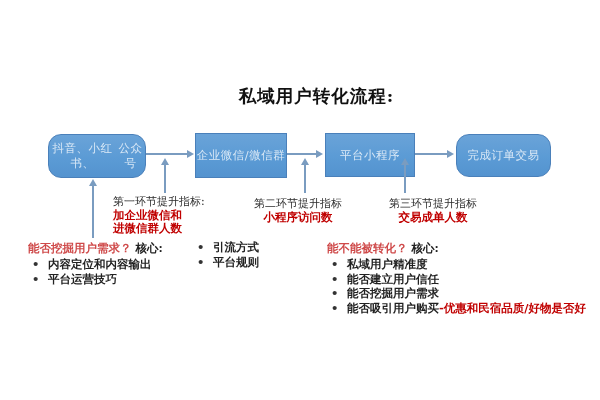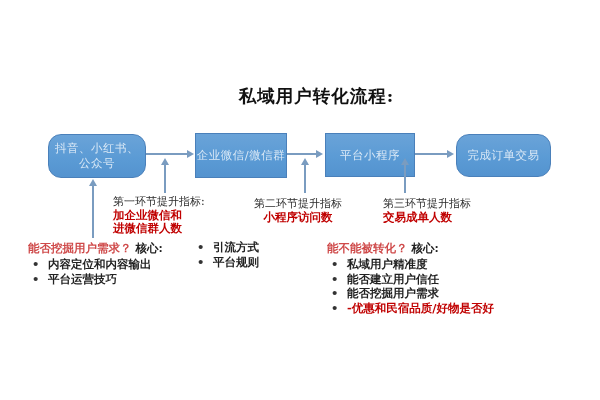--- a/index.html
+++ b/index.html
@@ -6,21 +6,21 @@
   .canvas{
     position:relative;width:600px;height:348px;background:#ffffff;overflow:hidden;
     font-family:"DejaVu Serif","Liberation Serif",serif;
   }
   .title{
     position:absolute;left:150px;top:84px;width:333px;margin:0;
     text-align:center;font-size:17.5px;font-weight:bold;color:#111;letter-spacing:1px;
   }
   
   .node{
-    position:absolute;display:flex;flex-direction:column;align-items:center;justify-content:center;
+    position:absolute;display:flex;align-items:center;justify-content:center;
     background:linear-gradient(180deg,#6aa3d8 0%,#5b9bd5 55%,#5493cf 100%);
     border:1px solid #4a80ba;color:#d9e8f6;font-size:11.5px;letter-spacing:0.5px;
     text-align:center;line-height:15px;box-sizing:border-box;
   }
   .rounded{border-radius:13px;}
   .b1{left:48px;top:134px;width:98px;height:44px;}
   .b2{left:195px;top:133px;width:92px;height:45px;}
   .b3{left:325px;top:133px;width:90px;height:44px;}
   .b4{left:456px;top:134px;width:95px;height:43px;}
   
@@ -41,21 +41,21 @@
   .head-up{position:absolute;width:0;height:0;
     border-left:4px solid transparent;border-right:4px solid transparent;border-bottom:7px solid #7a9cc0;}
   .u1{left:89px;top:179px;}
   .u2{left:161px;top:158px;}
   .u3{left:301px;top:158px;}
   .u4{left:401px;top:158px;}
   
   .stage{position:absolute;font-size:11px;color:#333;line-height:13px;}
   .s1{left:113px;top:195px;text-align:left;}
   .s2{left:248px;top:197px;width:100px;text-align:center;}
-  .s3{left:383px;top:197px;width:100px;}
+  .s3{left:383px;top:197px;width:100px;text-align:center;}
   .stage-title{color:#2b2b2b;margin-bottom:1px;}
   .stage-metric{color:#c00000;font-weight:bold;font-size:11.5px;}
   
   .question{position:absolute;top:241px;font-size:11.5px;color:#222;}
   .q1{left:28px;width:162px;}
   .q2{left:193px;width:128px;}
   .q3{left:327px;width:256px;}
   .q-header{font-weight:bold;line-height:14px;margin-bottom:3px;}
   .q-red{color:#cf4a4a;}
   .q-core{color:#222;}
@@ -158,18 +158,19 @@
       <li>
         <span class="dot">•</span>
         <span>能否建立用户信任</span>
       </li>
       <li>
         <span class="dot">•</span>
         <span>能否挖掘用户需求</span>
       </li>
       <li>
         <span class="dot">•</span>
+        <span>能否吸引用户购买</span>
           <span class="red-inline">-优惠和民宿品质/好物是否好</span>
       </li>
     </ul>
   </div>
 
 </div>
 
 </body></html>

